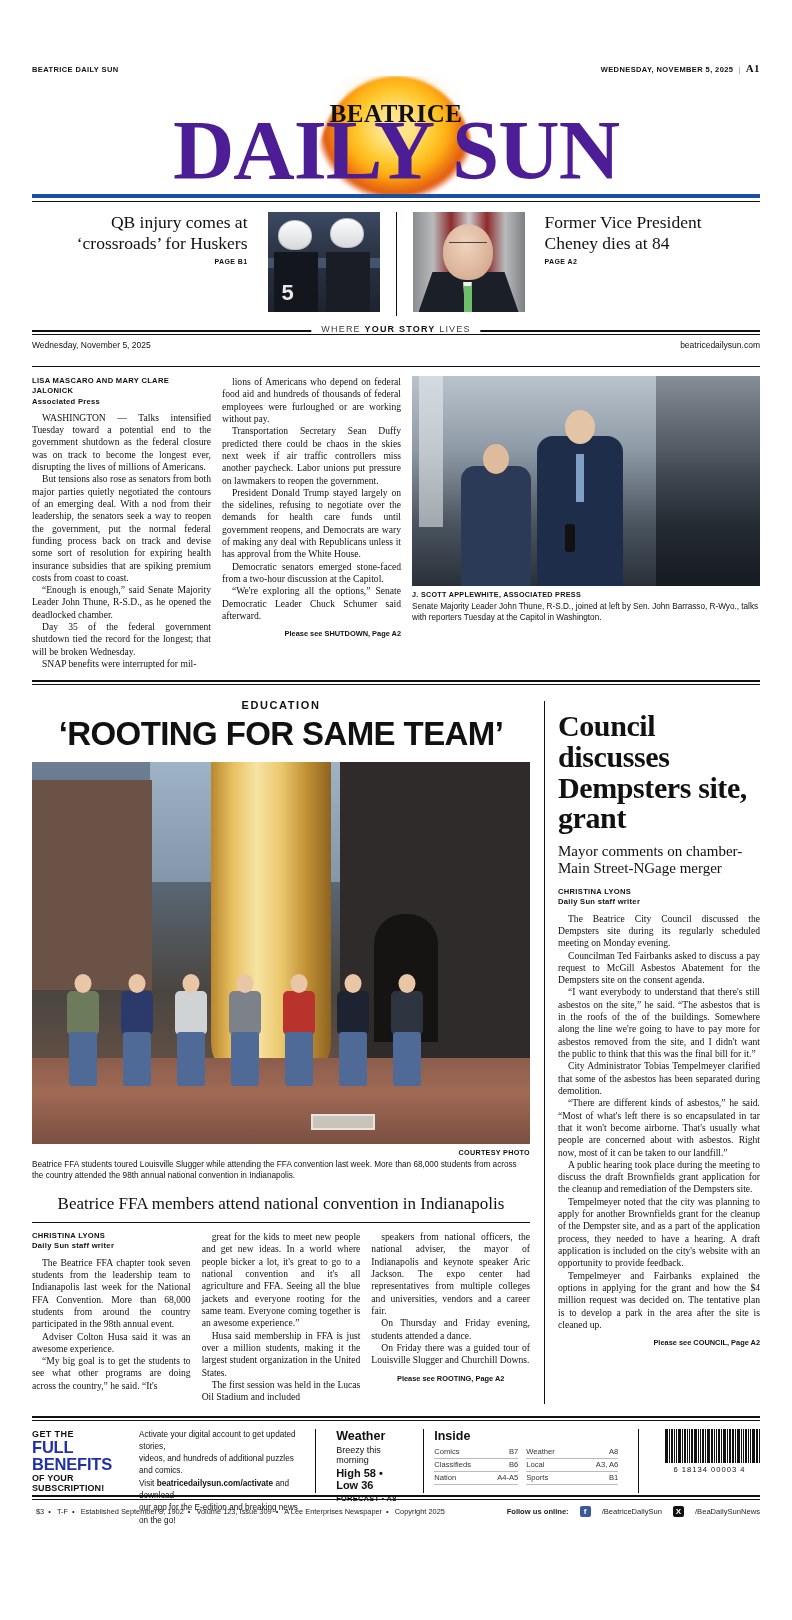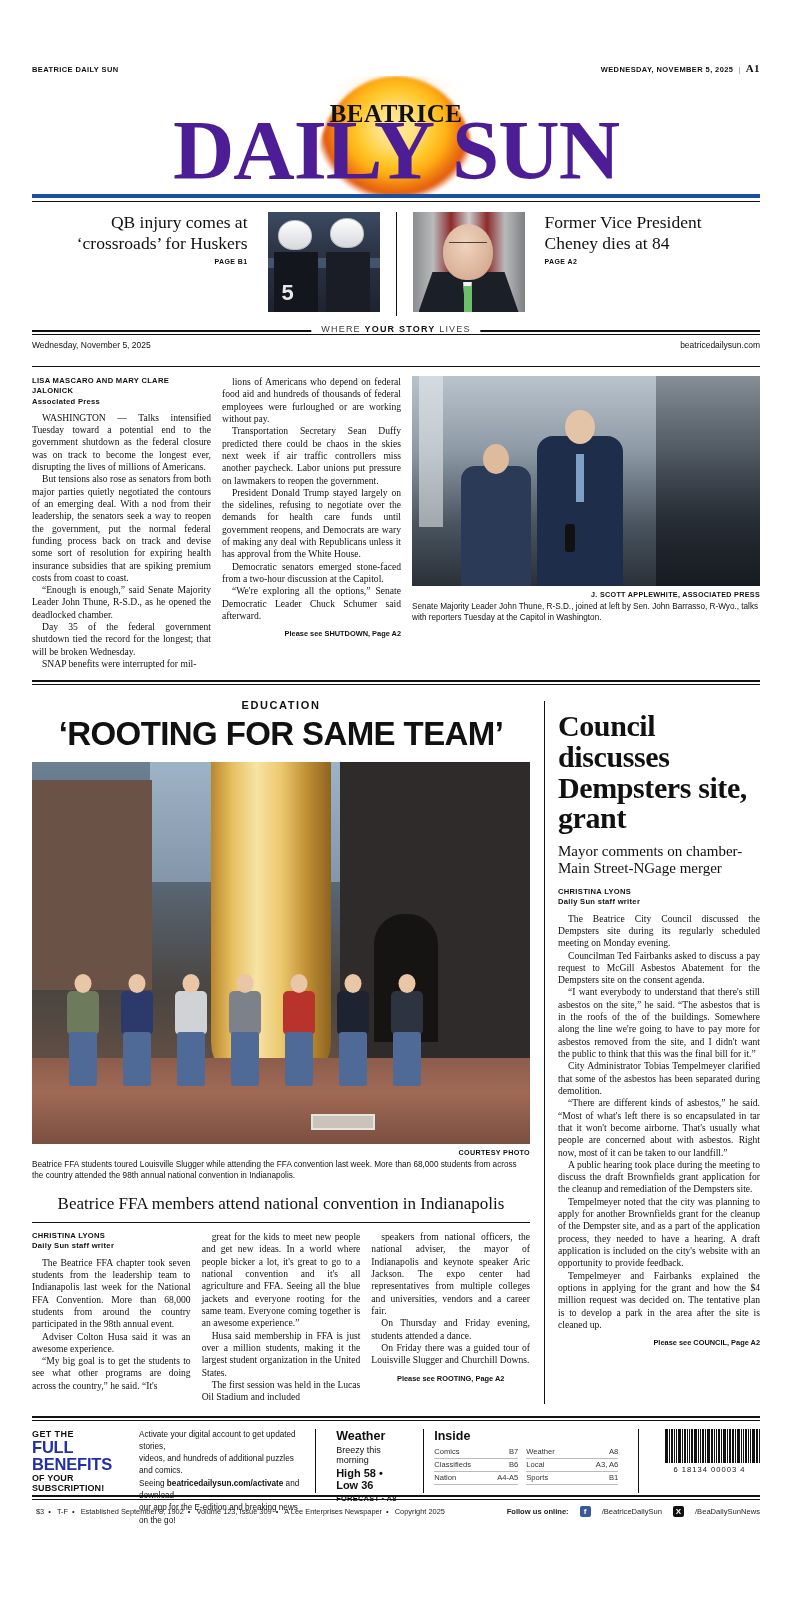--- a/index.html
+++ b/index.html
@@ -155,21 +155,21 @@
   .lp-figA { position:absolute; left:36%; bottom:0; width:86px; height:150px; background:#1e2d4a; border-radius:16px 16px 0 0; }
   .lp-figA .hd { position:absolute; left:50%; top:-26px; transform:translateX(-50%); width:30px; height:34px; border-radius:50%; background:#e3c4a6; }
   .lp-figA .tie { position:absolute; left:50%; top:18px; transform:translateX(-50%); width:8px; height:48px; background:#7f9fc7; }
   .lp-figB { position:absolute; left:14%; bottom:0; width:70px; height:120px; background:#2b3a56; border-radius:14px 14px 0 0; }
   .lp-figB .hd { position:absolute; left:50%; top:-22px; transform:translateX(-50%); width:26px; height:30px; border-radius:50%; background:#ddbb9c; }
   .lp-crowd { position:absolute; right:0; bottom:0; width:30%; height:100%; background: linear-gradient(180deg,rgba(40,45,55,.35),rgba(20,24,30,.85)); }
   .lp-mic { position:absolute; left:44%; bottom:34px; width:10px; height:28px; background:#111; border-radius:3px; }
   .lp-col-shape { position:absolute; left:2%; top:0; width:24px; height:72%; background:rgba(235,238,240,.55); }
   .photo-credit {
     font-family:"Liberation Sans",sans-serif; font-size:7.2px; font-weight:700;
-    letter-spacing:.3px; text-align:right; margin-top:4px;
+    letter-spacing:.3px; text-align:left; margin-top:4px;
   }
   .photo-caption {
     font-family:"Liberation Sans",sans-serif; font-size:8.2px; line-height:1.32; margin-top:3px;
   }
 
   
   .sec-rule { height:2px; background:#111; margin-top:10px; }
   .sec-rule2 { height:1px; background:#111; margin-top:2px; }
 
   
@@ -497,21 +497,21 @@
 
   <div class="footer">
     <div class="fbox" style="padding-left:0">
       <div class="fb-get">GET THE</div>
       <div class="fb-full">FULL BENEFITS</div>
       <div class="fb-of">OF YOUR SUBSCRIPTION!</div>
     </div>
     <div class="fpromo">
       <div>Activate your digital account to get updated stories,</div>
       <div>videos, and hundreds of additional puzzles and comics.</div>
-      <div><span>Seeing </span><b>beatricedailysun.com/activate</b><span> and download</span></div>
+      <div><span>Visit </span><b>beatricedailysun.com/activate</b><span> and download</span></div>
       <div>our app for the E-edition and breaking news on the go!</div>
     </div>
 
     <div class="fsep"></div>
 
     <div class="fbox">
       <div class="fw-title">Weather</div>
       <div class="fw-line">Breezy this morning</div>
       <div class="fw-hi">High 58 • Low 36</div>
       <div class="fw-fc">FORECAST • A8</div>

